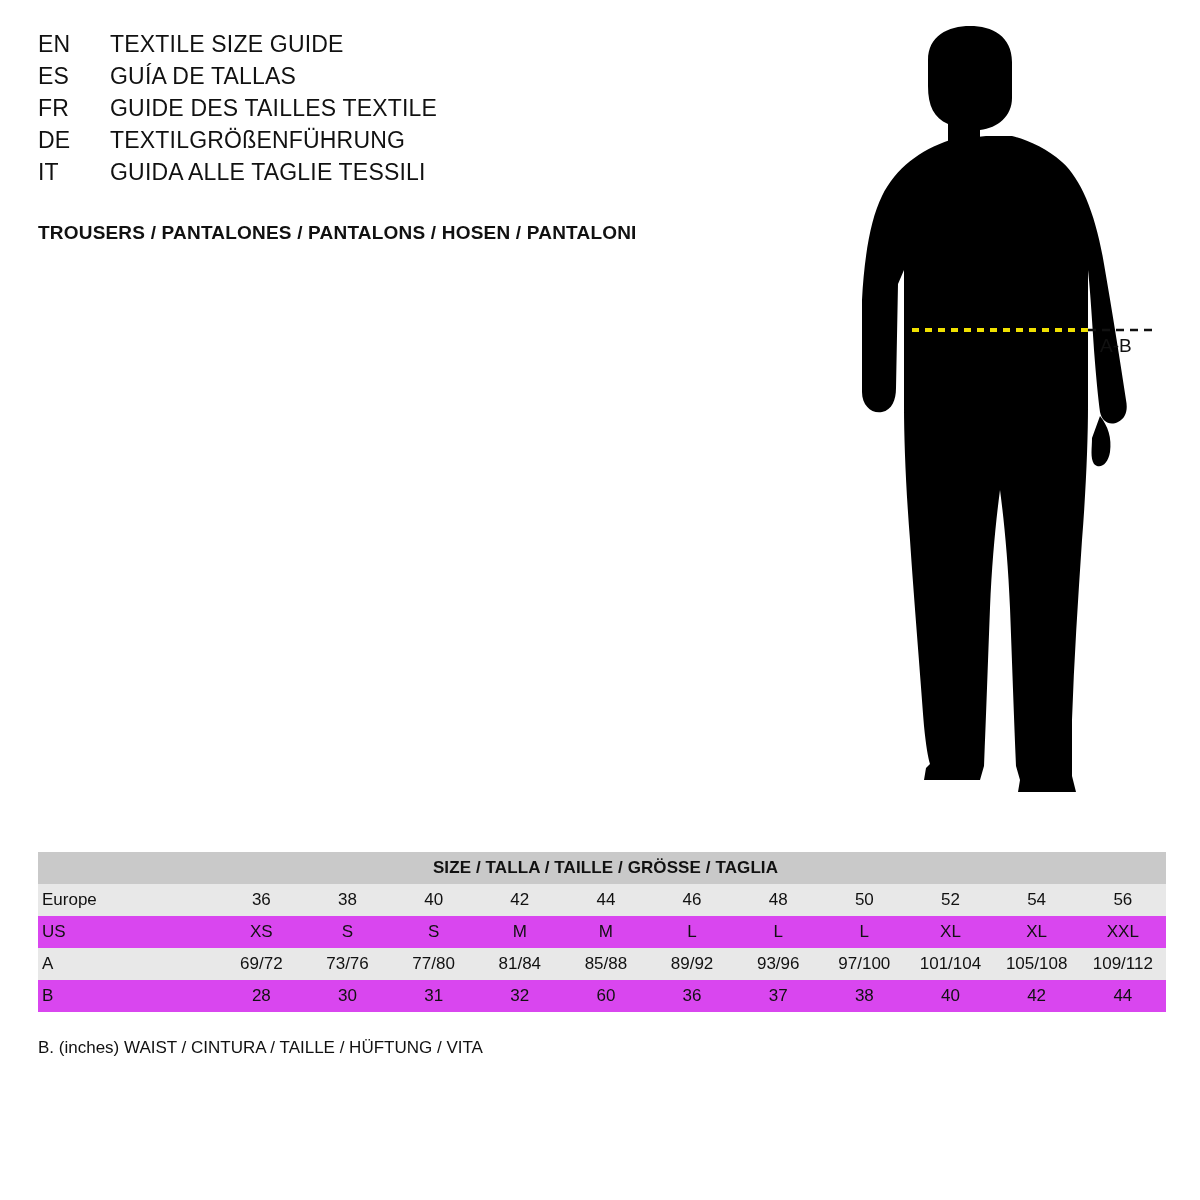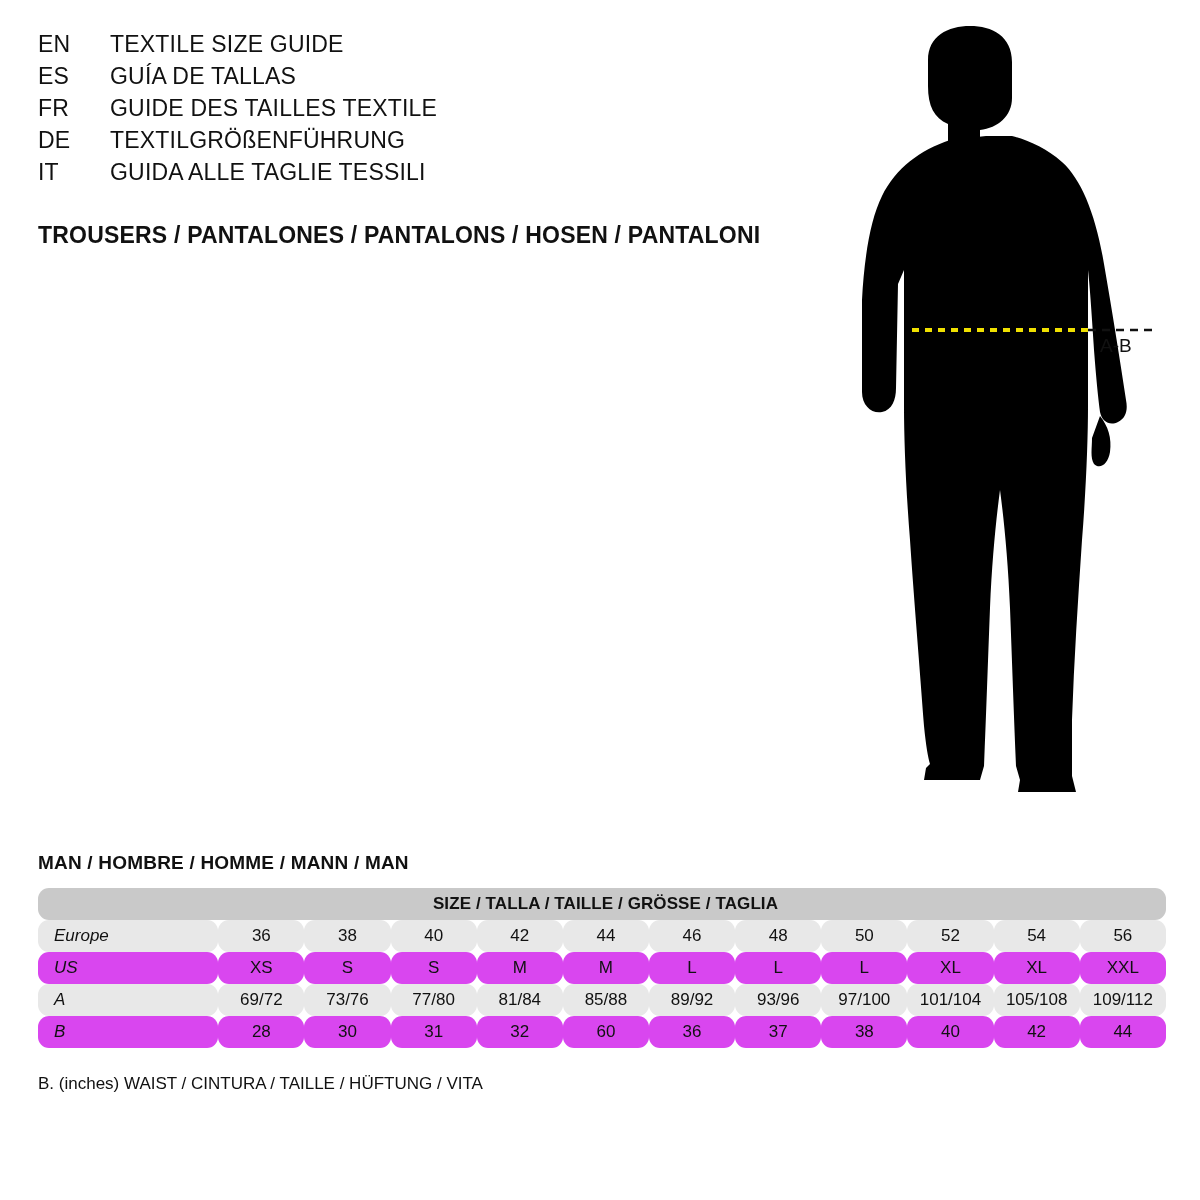--- a/index.html
+++ b/index.html
@@ -35,21 +35,21 @@
     width: 72px;
     flex: 0 0 72px;
   }
   .lang-text {
     flex: 1;
   }
   #garment-title {
     position: absolute;
     left: 38px;
     top: 222px;
-    font-size: 23px;
+    font-size: 19px;
     font-weight: bold;
     letter-spacing: 0.2px;
     color: #111;
   }
 
   
   #figure-wrap {
     position: absolute;
     left: 800px;
     top: 20px;
@@ -93,26 +93,24 @@
     background: #c9c9c9;
     font-weight: bold;
     height: 30px;
     padding-left: 8px;
     font-size: 17px;
     letter-spacing: 0.1px;
   }
   tbody tr td {
     height: 30px;
     text-align: center;
-    border-radius: 11px;
   }
   tbody tr td.rowlabel {
     text-align: left;
-    padding-left: 16px;
-    font-style: italic;
+    padding-left: 4px;
   }
   tr.shade td {
     background: #e8e8e8;
   }
   tr.plain td {
     background: #d946ef;
   }
   #notes {
     margin-top: 22px;
   }
@@ -189,21 +187,20 @@
 
     <path d="M300 396 C308 406, 312 418, 310 432 C308 444, 300 450, 294 444 C290 438, 292 428, 292 418 Z" fill="#000000"></path>
 
     <line x1="112" y1="310" x2="288" y2="310" stroke="#f0e000" stroke-width="4" stroke-dasharray="7 6"></line>
     <line x1="288" y1="310" x2="352" y2="310" stroke="#111111" stroke-width="2.5" stroke-dasharray="8 6"></line>
   </svg>
   <div class="ab-label">A-B</div>
 </div>
 
 <div id="table-section">
-  <div id="gender-title">MAN / HOMBRE / HOMME / MANN / MAN</div>
 
   <table>
     <colgroup>
       <col style="width:180px">
       <col style="width:86px">
         <col style="width:86px">
         <col style="width:86px">
       <col style="width:86px">
         <col style="width:86px">
         <col style="width:86px">

